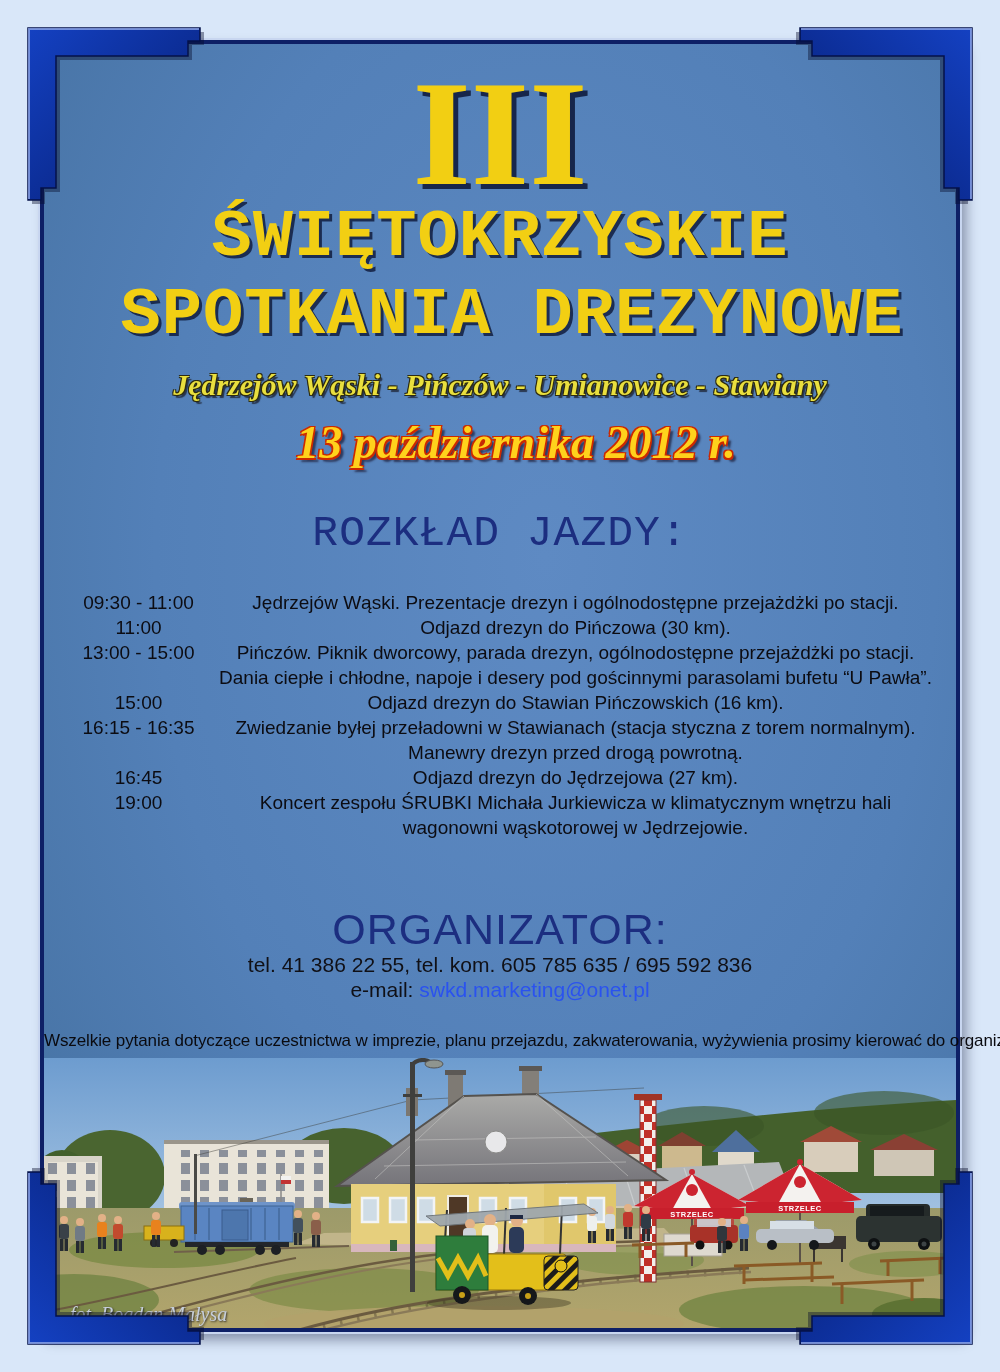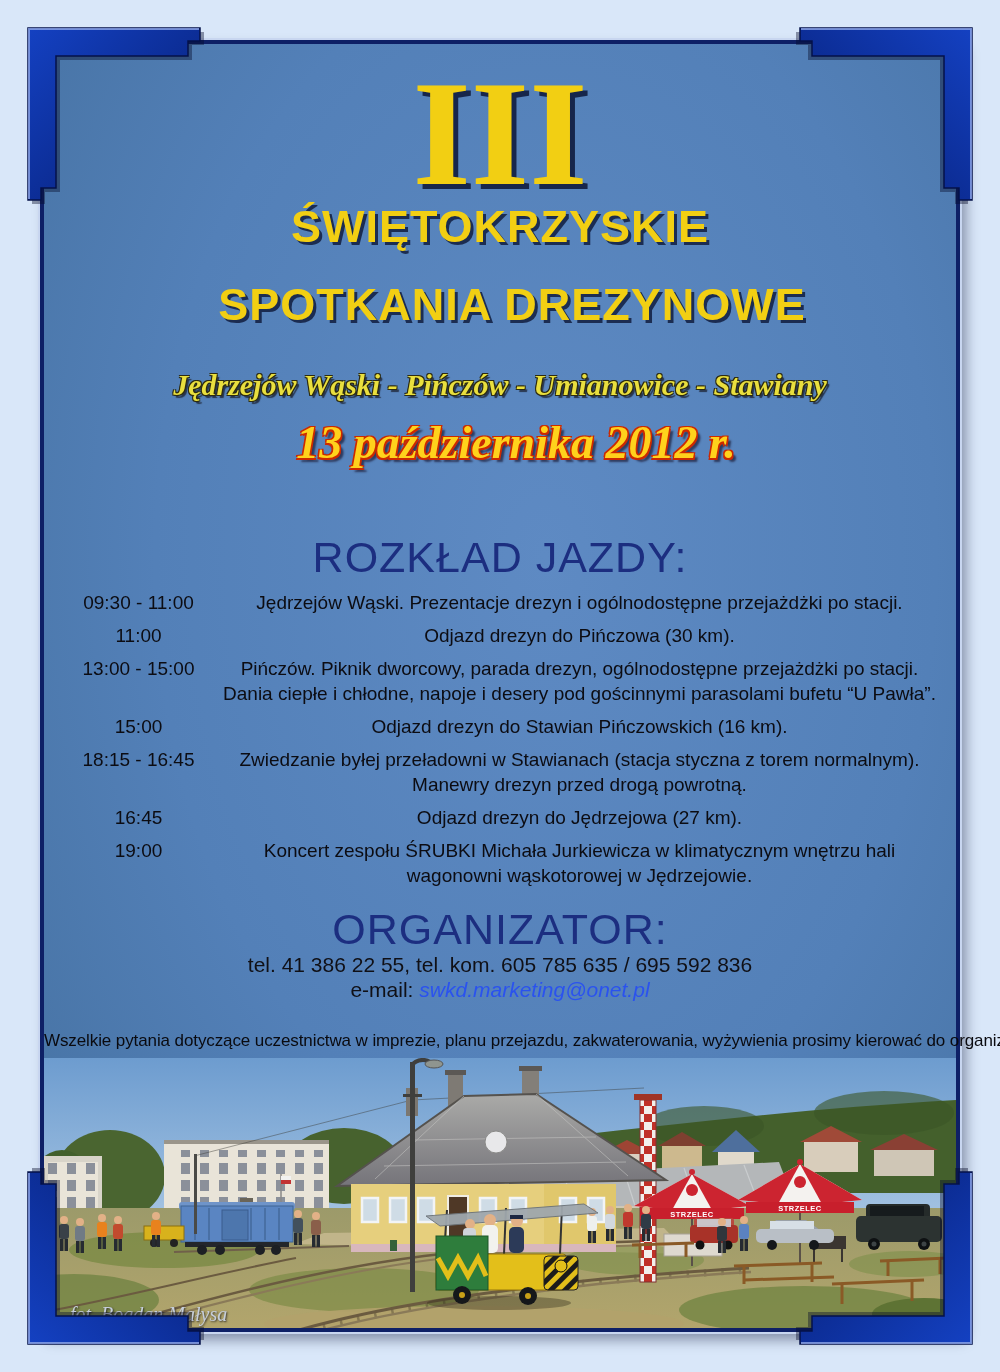--- a/index.html
+++ b/index.html
@@ -16,43 +16,43 @@
 
   
   .frame{position:absolute;left:0;top:0;width:1000px;height:1372px;z-index:6;pointer-events:none;}
 
   
   .edition{top:14px;font-family:"Liberation Serif",serif;font-weight:bold;
            font-size:150px;line-height:1;color:#f2cf13;
            text-shadow:5px 5px 0 rgba(12,22,55,.85);}
   .t1{top:160px;}
   .t2{top:238px;margin-left:24px;}
-  .titleline{font-family:Liberation Sans, sans-serif;font-weight:bold;font-size:45px;
+  .titleline{font-family:Liberation Mono, monospace;font-weight:bold;font-size:67px;
              line-height:1;color:#f2cf13;letter-spacing:1px;
              text-shadow:3px 3px 0 rgba(12,22,55,.8);}
   .route{top:324px;font-family:"Liberation Serif",serif;font-style:italic;font-weight:bold;
          font-size:30px;color:#e9df3e;
          text-shadow:1px 1px 0 #2e2c10,-1px 1px 0 #2e2c10,1px -1px 0 #2e2c10,-1px -1px 0 #2e2c10,2.5px 2.5px 1px rgba(20,20,30,.7);}
   .date{top:372px;font-family:"Liberation Serif",serif;font-style:italic;font-weight:bold;
         font-size:46px;color:#ffd21c;
         text-shadow:1.5px 1.5px 0 #cc2a00,-1.5px 1.5px 0 #cc2a00,1.5px -1.5px 0 #cc2a00,-1.5px -1.5px 0 #cc2a00,4px 4px 2px rgba(25,20,45,.65);margin-left:32px;}
   .bigheading{font-size:43px;color:#1c2e80;letter-spacing:1px;line-height:1;}
-  .h-schedule{top:492px;}
+  .h-schedule{top:468px;font-family:Liberation Mono, monospace;}
   .h-org{top:864px;}
 
   .schedule{top:546px;left:26px !important;right:12px !important;text-align:left;
             display:grid;grid-template-columns:137px 1fr;
-            font-size:19px;line-height:25px;color:#0c0c12;gap:8px;}
+            font-size:19px;line-height:25px;color:#0c0c12;}
   .sched-time{white-space:nowrap;}
   .sched-desc{white-space:pre-line;}
 
   .orgname{top:884px;font-size:21px;color:#101016;}
   .phones{top:909px;font-size:21px;color:#101016;}
   .emailline{top:934px;font-size:21px;color:#101016;}
-  .emaillink{color:#2a52ef;text-decoration:none;cursor:pointer;font-style:italic;}
+  .emaillink{color:#2a52ef;text-decoration:none;cursor:pointer;}
   .note{top:987px;font-size:17px;letter-spacing:-.1px;color:#0a0a0f;white-space:nowrap;}
 
   
   .photo{top:1014px;height:270px;overflow:hidden;}
   .photo svg{display:block;}
   .credit{position:absolute;left:26px;bottom:12px;
           font-family:"Liberation Serif",serif;font-style:italic;font-size:20px;
           color:#c6cedb;text-shadow:1px 1px 2px rgba(20,20,25,.8);}
 </style>
 </head>
@@ -71,21 +71,21 @@
   <div class="schedule">
     <div class="sched-time">09:30 - 11:00</div>
     <div class="sched-desc">Jędrzejów Wąski. Prezentacje drezyn i ogólnodostępne przejażdżki po stacji.</div>
     <div class="sched-time">11:00</div>
     <div class="sched-desc">Odjazd drezyn do Pińczowa (30 km).</div>
     <div class="sched-time">13:00 - 15:00</div>
     <div class="sched-desc">Pińczów. Piknik dworcowy, parada drezyn, ogólnodostępne przejażdżki po stacji.
 Dania ciepłe i chłodne, napoje i desery pod gościnnymi parasolami bufetu “U Pawła”.</div>
     <div class="sched-time">15:00</div>
     <div class="sched-desc">Odjazd drezyn do Stawian Pińczowskich (16 km).</div>
-    <div class="sched-time">18:15 - 16:45</div>
+    <div class="sched-time">16:15 - 16:35</div>
     <div class="sched-desc">Zwiedzanie byłej przeładowni w Stawianach (stacja styczna z torem normalnym).
 Manewry drezyn przed drogą powrotną.</div>
     <div class="sched-time">16:45</div>
     <div class="sched-desc">Odjazd drezyn do Jędrzejowa (27 km).</div>
     <div class="sched-time">19:00</div>
     <div class="sched-desc">Koncert zespołu ŚRUBKI Michała Jurkiewicza w klimatycznym wnętrzu hali
 wagonowni wąskotorowej w Jędrzejowie.</div>
   </div>
 
   <div class="bigheading h-org">ORGANIZATOR:</div>

